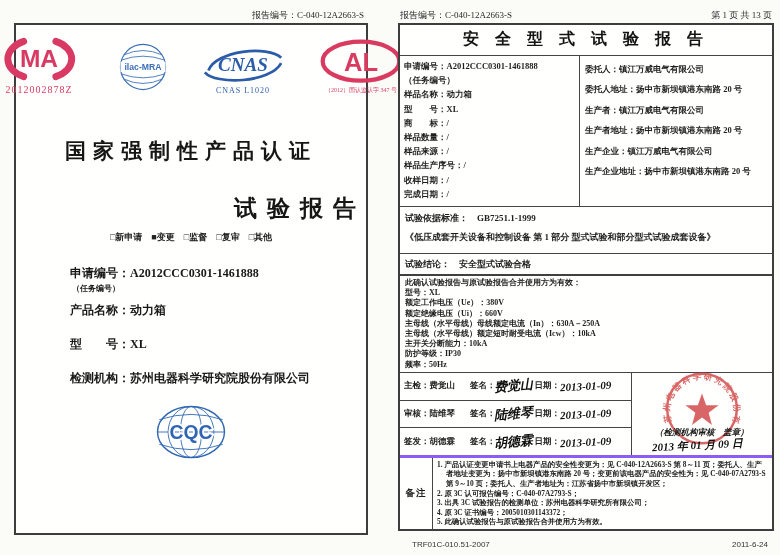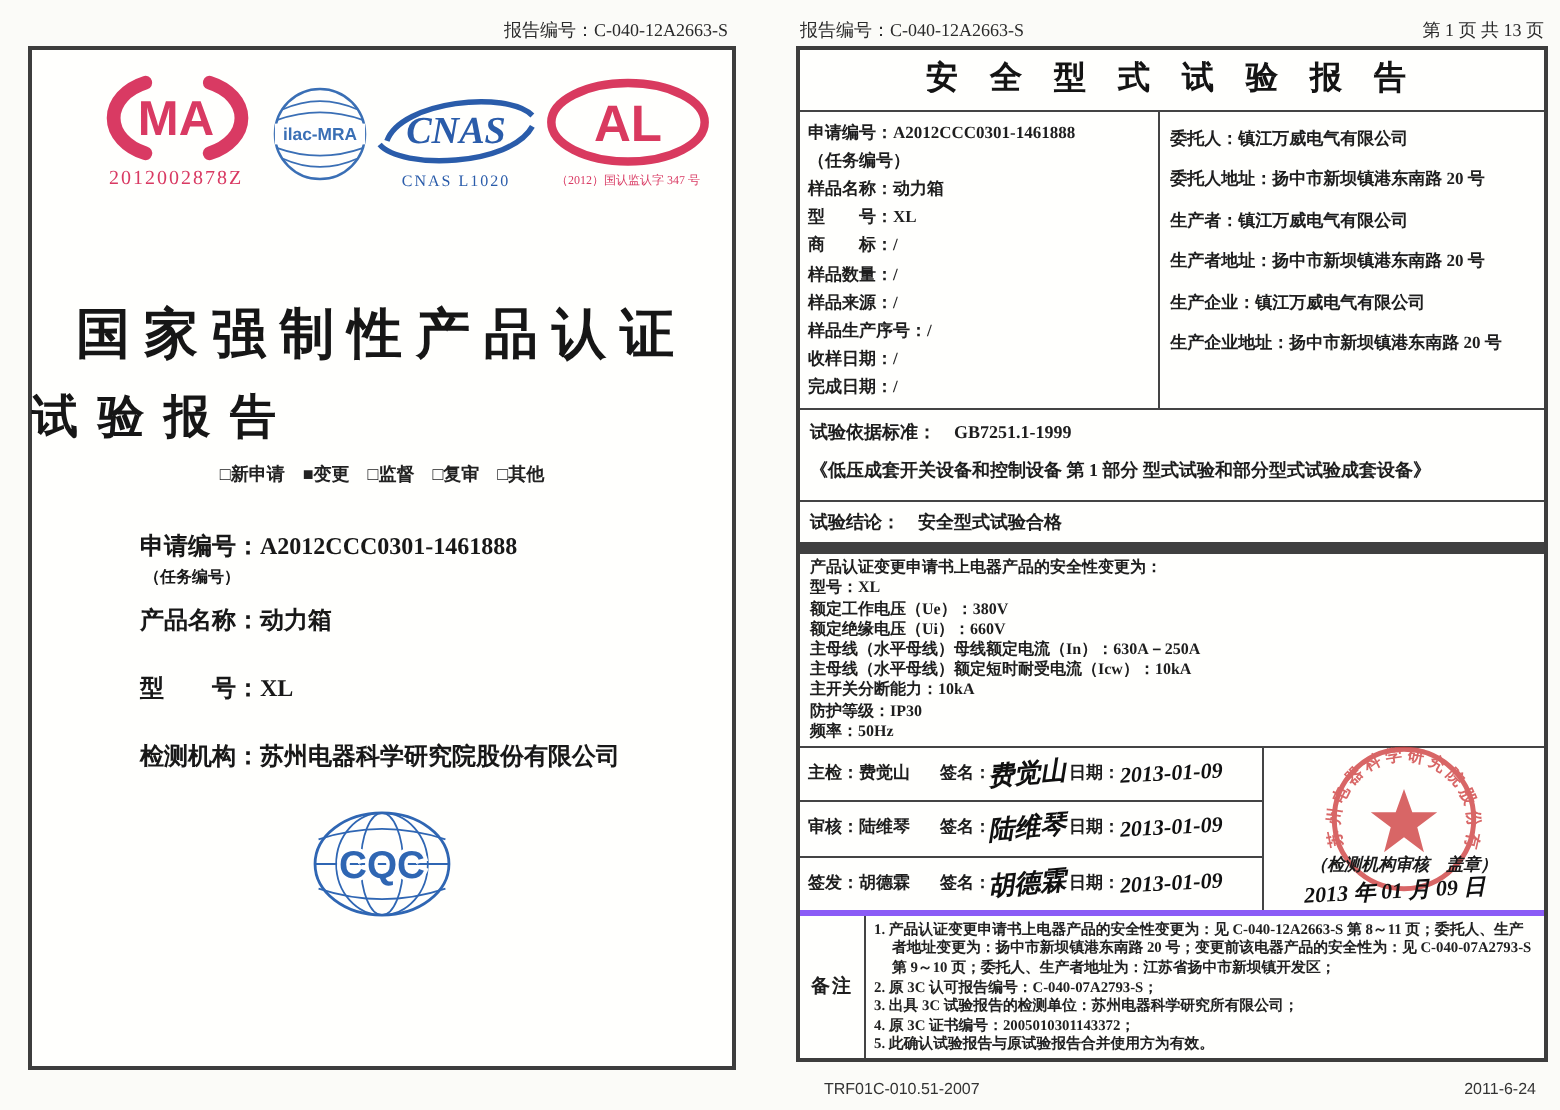--- a/index.html
+++ b/index.html
@@ -14,43 +14,43 @@
   #left-page{left:14px;width:354px;height:542px;}
   #right-page{left:398px;width:376px;height:542px;}
   .page-head{font-size:9px;color:#2a2a2a;height:15px;line-height:15px;}
   #left-page .page-head{text-align:right;padding-right:4px;}
   #right-page .page-head{display:flex;justify-content:space-between;padding:0 2px;}
   .page-box{border:2px solid #3d3d3d;background:#fffffd;position:relative;}
   #left-page .page-box{height:508px;}
   #right-page .page-box{height:504px;display:flex;flex-direction:column;}
 
   
-  .logos-row{position:absolute;top:10px;left:24px;right:8px;display:flex;justify-content:flex-end;align-items:flex-start;}
+  .logos-row{position:absolute;top:10px;left:24px;right:8px;display:flex;justify-content:center;align-items:flex-start;gap:32px;}
   .logo{display:flex;flex-direction:column;align-items:center;}
   .logo-caption{font-size:8px;margin-top:1px;}
   .red-text{color:#d93a63;}
   .blue-text{color:#2a5caa;}
   .tiny{font-size:6px;letter-spacing:0;}
-  .left-title{position:absolute;top:124px;width:100%;text-align:center;font-size:27px;font-weight:700;letter-spacing:7px;color:#161616;}
-  .left-title2{position:absolute;top:168px;width:100%;text-align:left;font-size:23px;font-weight:700;letter-spacing:10px;color:#161616;}
+  .left-title{position:absolute;top:112px;width:100%;text-align:center;font-size:21px;font-weight:700;letter-spacing:7px;color:#161616;}
+  .left-title2{position:absolute;top:168px;width:100%;text-align:right;font-size:23px;font-weight:700;letter-spacing:10px;color:#161616;}
   .check-line{position:absolute;top:206px;width:100%;text-align:center;font-size:9px;font-weight:700;color:#222;}
   .left-fields{position:absolute;top:240px;left:54px;right:20px;font-size:12px;font-weight:700;color:#181818;}
   .lf-line{margin:0;}
   .lf-task{font-size:8px;font-weight:700;margin:1px 0 8px 2px;}
   .lf-gap2{margin-top:17px;}
   .cqc-wrap{position:absolute;top:376px;left:50%;transform:translateX(-50%);}
 
   
   .rp-title{height:30px;display:flex;align-items:center;justify-content:center;
     font-size:16px;font-weight:700;letter-spacing:6px;color:#141414;border-bottom:1px solid #444;}
   .rp-info{height:150px;display:flex;border-bottom:1px solid #444;font-size:8.5px;font-weight:600;}
   .rp-info-left{width:46%;border-right:1px solid #444;padding:3px 4px;line-height:14.2px;}
   .rp-info-right{flex:1;padding:3px 5px;line-height:20.5px;}
   .rp-standard{height:42px;border-bottom:1px solid #444;padding:2px 5px;font-size:9px;font-weight:600;line-height:19px;}
-  .rp-conclusion{height:16px;border-bottom:6px solid #404040;padding:2px 5px;font-size:9px;font-weight:700;line-height:16px;}
+  .rp-conclusion{height:16px;border-bottom:2px solid #404040;padding:2px 5px;font-size:9px;font-weight:700;line-height:16px;}
   .rp-specs{height:92px;border-bottom:1px solid #444;padding:2px 5px;font-size:8px;font-weight:600;line-height:10.2px;}
   .rp-sign{height:82px;border-bottom:3px solid #8b5cf6;display:flex;}
   .sign-rows{width:62%;border-right:1px solid #444;display:flex;flex-direction:column;}
   .sign-row{flex:1;display:flex;align-items:center;padding:0 4px;font-size:8.5px;font-weight:700;border-bottom:1px solid #444;white-space:nowrap;}
   .sign-row:last-child{border-bottom:none;}
   .sign-role{width:66px;}
   .script{display:inline-block;font-style:italic;font-weight:700;font-size:13px;transform:rotate(-5deg);margin:0 2px 0 -2px;color:#101010;}
   .script-date{display:inline-block;font-style:italic;font-weight:700;font-size:11px;transform:rotate(-3deg);color:#101010;}
   .seal-area{flex:1;position:relative;}
   .seal-svg{position:absolute;top:-6px;left:50%;transform:translateX(-50%);}
@@ -171,21 +171,21 @@
     </div>
 
     <div class="rp-standard">
       <div>试验依据标准：　GB7251.1-1999</div>
       <div>《低压成套开关设备和控制设备 第 1 部分 型式试验和部分型式试验成套设备》</div>
     </div>
 
     <div class="rp-conclusion">试验结论：　安全型式试验合格</div>
 
     <div class="rp-specs">
-      <div>产品认证变更申请书上电器产品的安全性变更为：</div>
+      <div>此确认试验报告与原试验报告合并使用方为有效：</div>
       <div>型号：XL</div>
       <div>额定工作电压（Ue）：380V</div>
       <div>额定绝缘电压（Ui）：660V</div>
       <div>主母线（水平母线）母线额定电流（In）：630A－250A</div>
       <div>主母线（水平母线）额定短时耐受电流（Icw）：10kA</div>
       <div>主开关分断能力：10kA</div>
       <div>防护等级：IP30</div>
       <div>频率：50Hz</div>
     </div>
 

